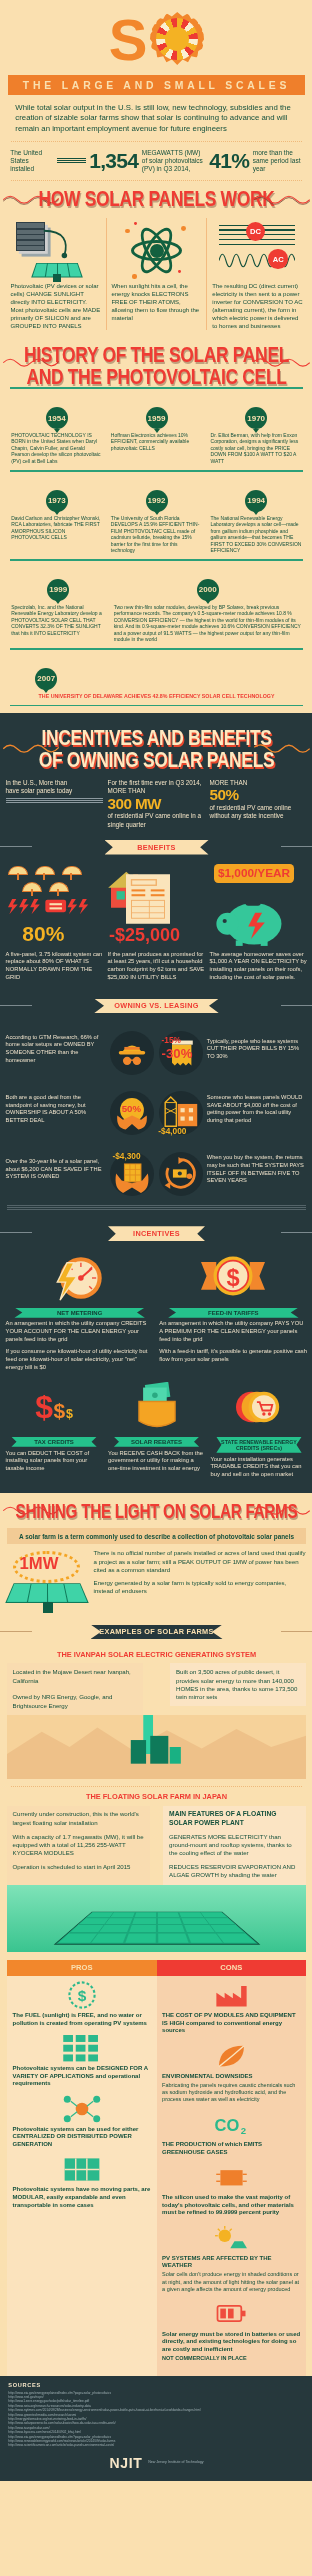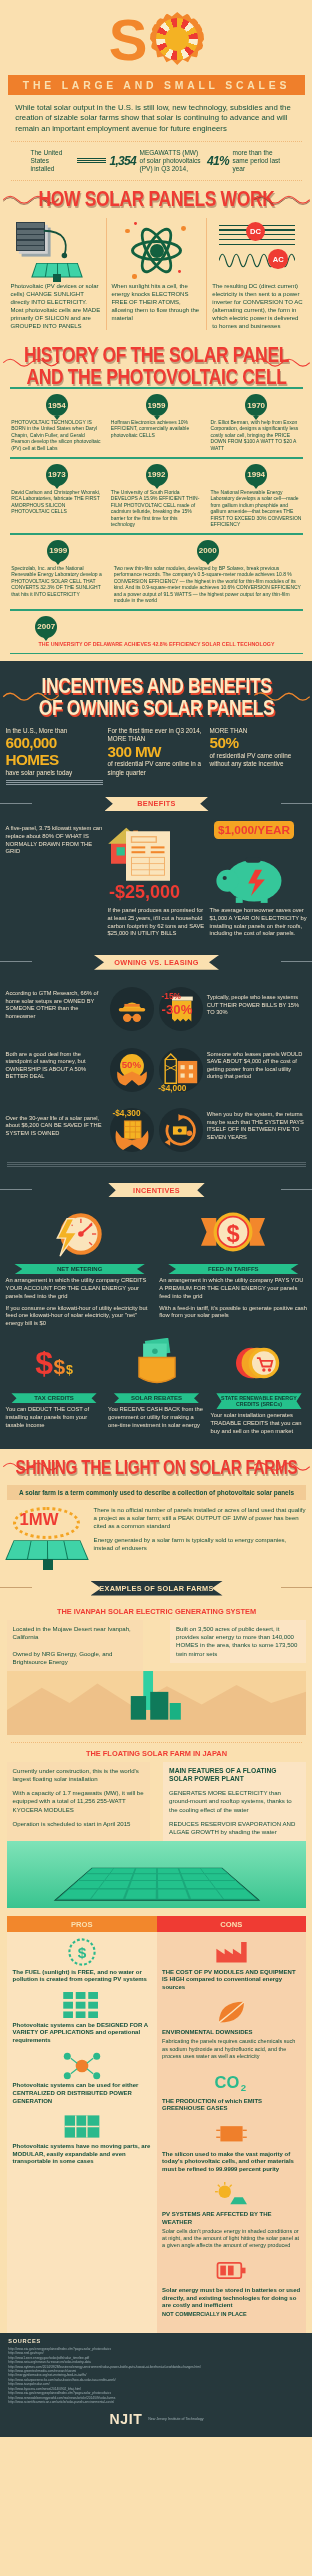--- a/index.html
+++ b/index.html
@@ -75,21 +75,21 @@
   
   .stat-strip {
     display: flex;
     align-items: center;
     justify-content: center;
     gap: 3.5px;
     padding: 6.3px 7px 7px;
     color: #14503c;
   }
   .stat-strip .lbl { font-size: 6.5px; line-height: 8.3px; }
-  .stat-strip .big { font-size: 12px; font-weight: bold; letter-spacing: -0.7px; font-style: italic; }
+  .stat-strip .big { font-size: 21px; font-weight: bold; letter-spacing: -0.7px; }
   .stat-strip .mid { font-size: 6.5px; line-height: 8.3px; }
   .rule-lines {
     height: 6.3px;
     background: repeating-linear-gradient(to bottom, #14503c 0 0.7px, transparent 0.7px 2.1px);
     width: 29px;
   }
 
   
   .banner { position: relative; padding: 9.7px 0 7px; }
   .banner h2 {
@@ -160,21 +160,21 @@
   .badge-dc, .badge-ac {
     position: absolute; width: 19.5px; height: 19.5px; border-radius: 50%;
     background: #ef3b33; color: #fff; font-size: 7.6px; font-weight: bold;
     display: flex; align-items: center; justify-content: center;
   }
   .badge-dc { left: 26.4px; top: 1.4px; }
   .badge-ac { left: 49px; top: 29px; }
 
   
   .timeline { padding: 0 7px 7px; position: relative; }
-  .tl-row { position: relative; display: flex; padding-top: 5px; justify-content: space-between; }
+  .tl-row { position: relative; display: flex; padding-top: 18px; justify-content: space-between; }
   .tl-col { flex: 1; padding: 0 4.2px; }
   .tl-col p { font-size: 5px; line-height: 6.5px; color: #14503c; }
   .year {
     width: 22px; height: 22px; border-radius: 50%;
     background: #12603f; color: #fae0b0;
     font-size: 8px; font-weight: bold;
     display: flex; align-items: center; justify-content: center;
     margin: 0 auto 2.8px;
     position: relative;
   }
@@ -502,21 +502,20 @@
       <h2>INCENTIVES AND BENEFITS</h2>
       <h2 style="margin-top:4.2px">OF OWNING SOLAR PANELS</h2>
       <svg class="squiggle r" viewBox="0 0 80 18">
         <path d="M0 8 Q10 0 20 10 T40 10 T60 10 T80 10" fill="none" stroke="#f2872c" stroke-width="1.8"></path>
       </svg>
     </div>
 
     <div class="kpis">
       <div class="kpi">
         <div class="small">In the U.S., More than</div>
-        <div class="huge">600,000 HOMES</div>
         <div class="small">have solar panels today</div>
         <div class="hatch" style="margin-top:2.8px"></div>
       </div>
       <div class="kpi">
         <div class="small">For the first time ever in Q3 2014, MORE THAN</div>
         <div class="huge">300 MW</div>
         <div class="small">of residential PV came online in a single quarter</div>
       </div>
       <div class="kpi">
         <div class="small">MORE THAN</div>
@@ -526,20 +525,40 @@
     </div>
 
     <div class="ribbon-wrap">
       <span class="dash"></span>
       <div class="ribbon">BENEFITS</div>
       <span class="dash"></span>
     </div>
 
     <div class="benefits">
       <div class="benefit">
+        <div class="art">
+          <div style="position:relative;width:100%;height:82px">
+            <span class="umbrella" style="position:absolute;left:2.8px;top:1.4px"></span>
+            <span class="umbrella" style="position:absolute;left:29px;top:1.4px"></span>
+            <span class="umbrella" style="position:absolute;left:56px;top:1.4px"></span>
+            <span class="umbrella" style="position:absolute;left:16.7px;top:18px"></span>
+            <span class="umbrella" style="position:absolute;left:43px;top:18px"></span>
+            <svg style="position:absolute;left:2.8px;top:35px" width="83" height="15.3" viewBox="0 0 120 22">
+              <path d="M6 0 L0 12 H6 L2 22 L14 8 H7 L12 0Z" fill="#ef3b33"></path>
+              <path d="M22 0 L16 12 H22 L18 22 L30 8 H23 L28 0Z" fill="#ef3b33"></path>
+              <path d="M38 0 L32 12 H38 L34 22 L46 8 H39 L44 0Z" fill="#ef3b33"></path>
+              <rect x="54" y="1" width="30" height="18" rx="3" fill="#ef3b33"></rect>
+              <rect x="60" y="6" width="18" height="3" fill="#fae0b0"></rect>
+              <rect x="60" y="12" width="18" height="3" fill="#fae0b0"></rect>
+              <path d="M92 0 L86 12 H92 L88 22 L100 8 H93 L98 0Z" fill="#ef3b33"></path>
+              <path d="M108 0 L102 12 H108 L104 22 L116 8 H109 L114 0Z" fill="#ef3b33"></path>
+            </svg>
+            <div class="pct80">80%</div>
+          </div>
+        </div>
         <p>A five-panel, 3.75 kilowatt system can replace about 80% OF WHAT IS NORMALLY DRAWN FROM THE GRID</p>
       </div>
       <div class="benefit">
         <div class="art">
           <div style="position:relative;width:100%;height:82px">
             <svg style="position:absolute;left:0;top:4.2px" width="49" height="43" viewBox="0 0 70 62">
               <path d="M4 26 L26 6 L48 26 V56 H4 Z" fill="#ef4d3d"></path>
               <path d="M0 27 L26 4 L52 27 H0Z" fill="#d6b84a"></path>
               <rect x="36" y="8" width="7" height="14" fill="#f2872c"></rect>
               <rect x="12" y="32" width="12" height="12" fill="#2fbf8e"></rect>

